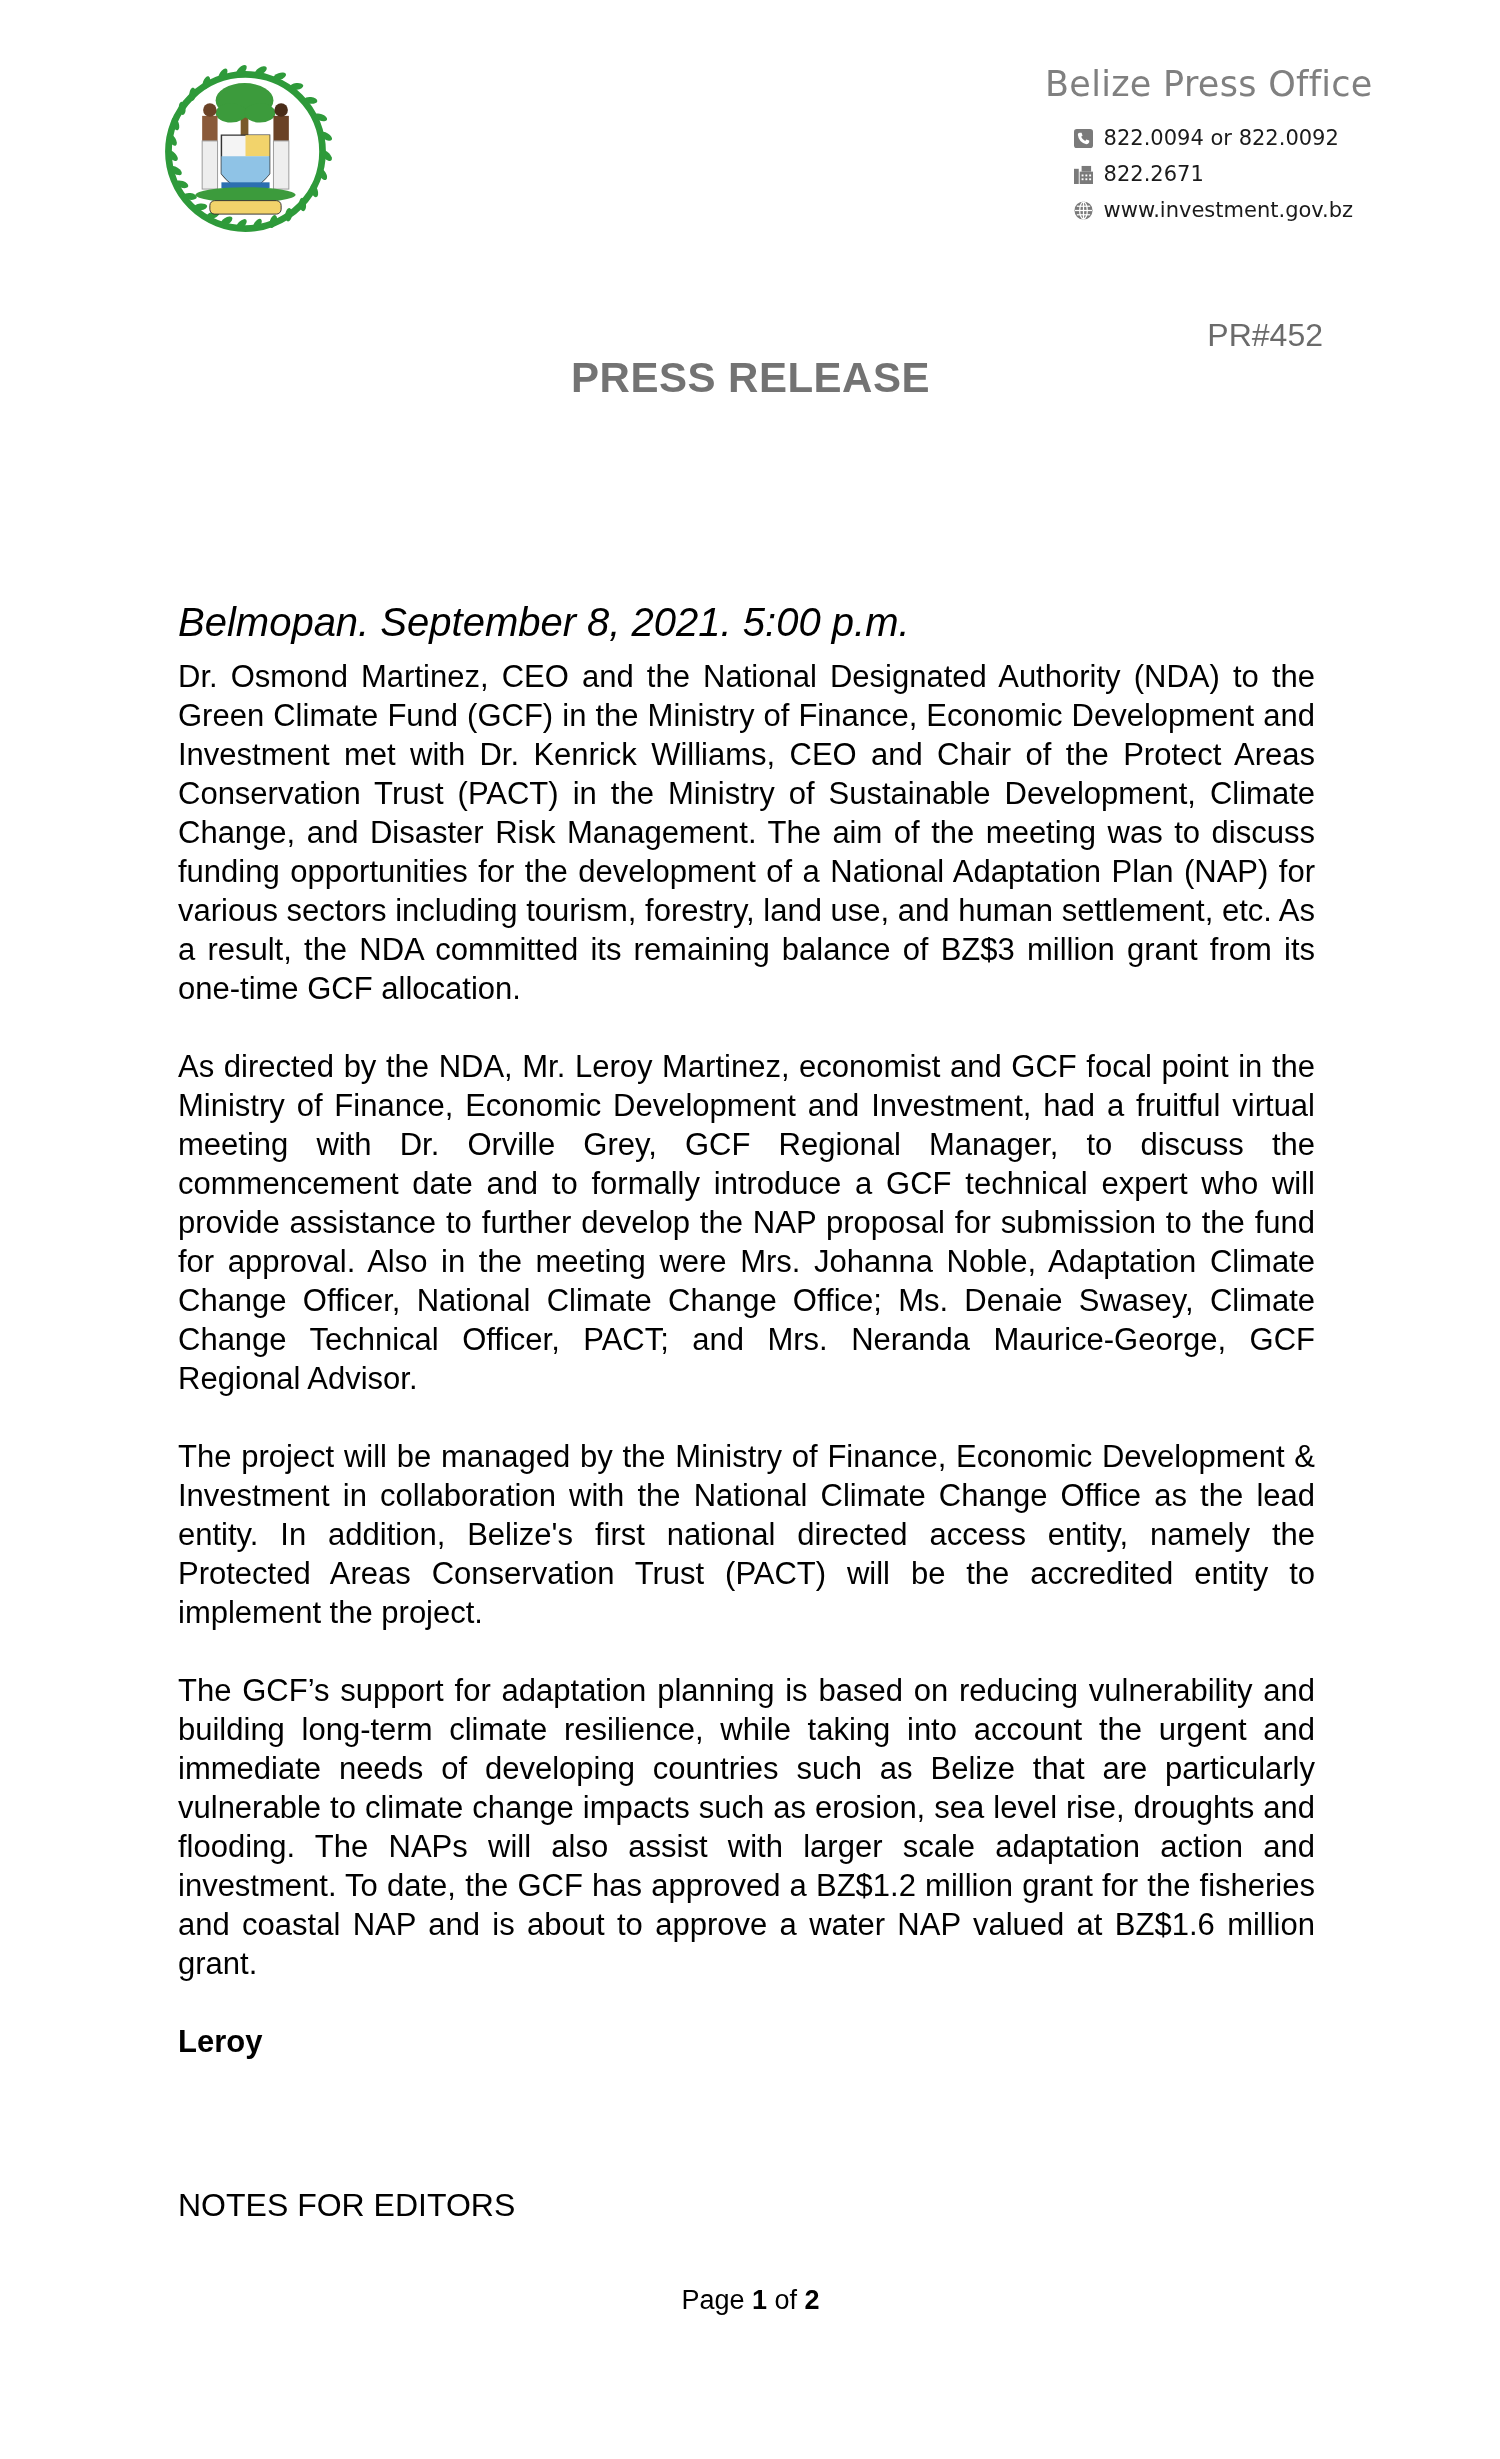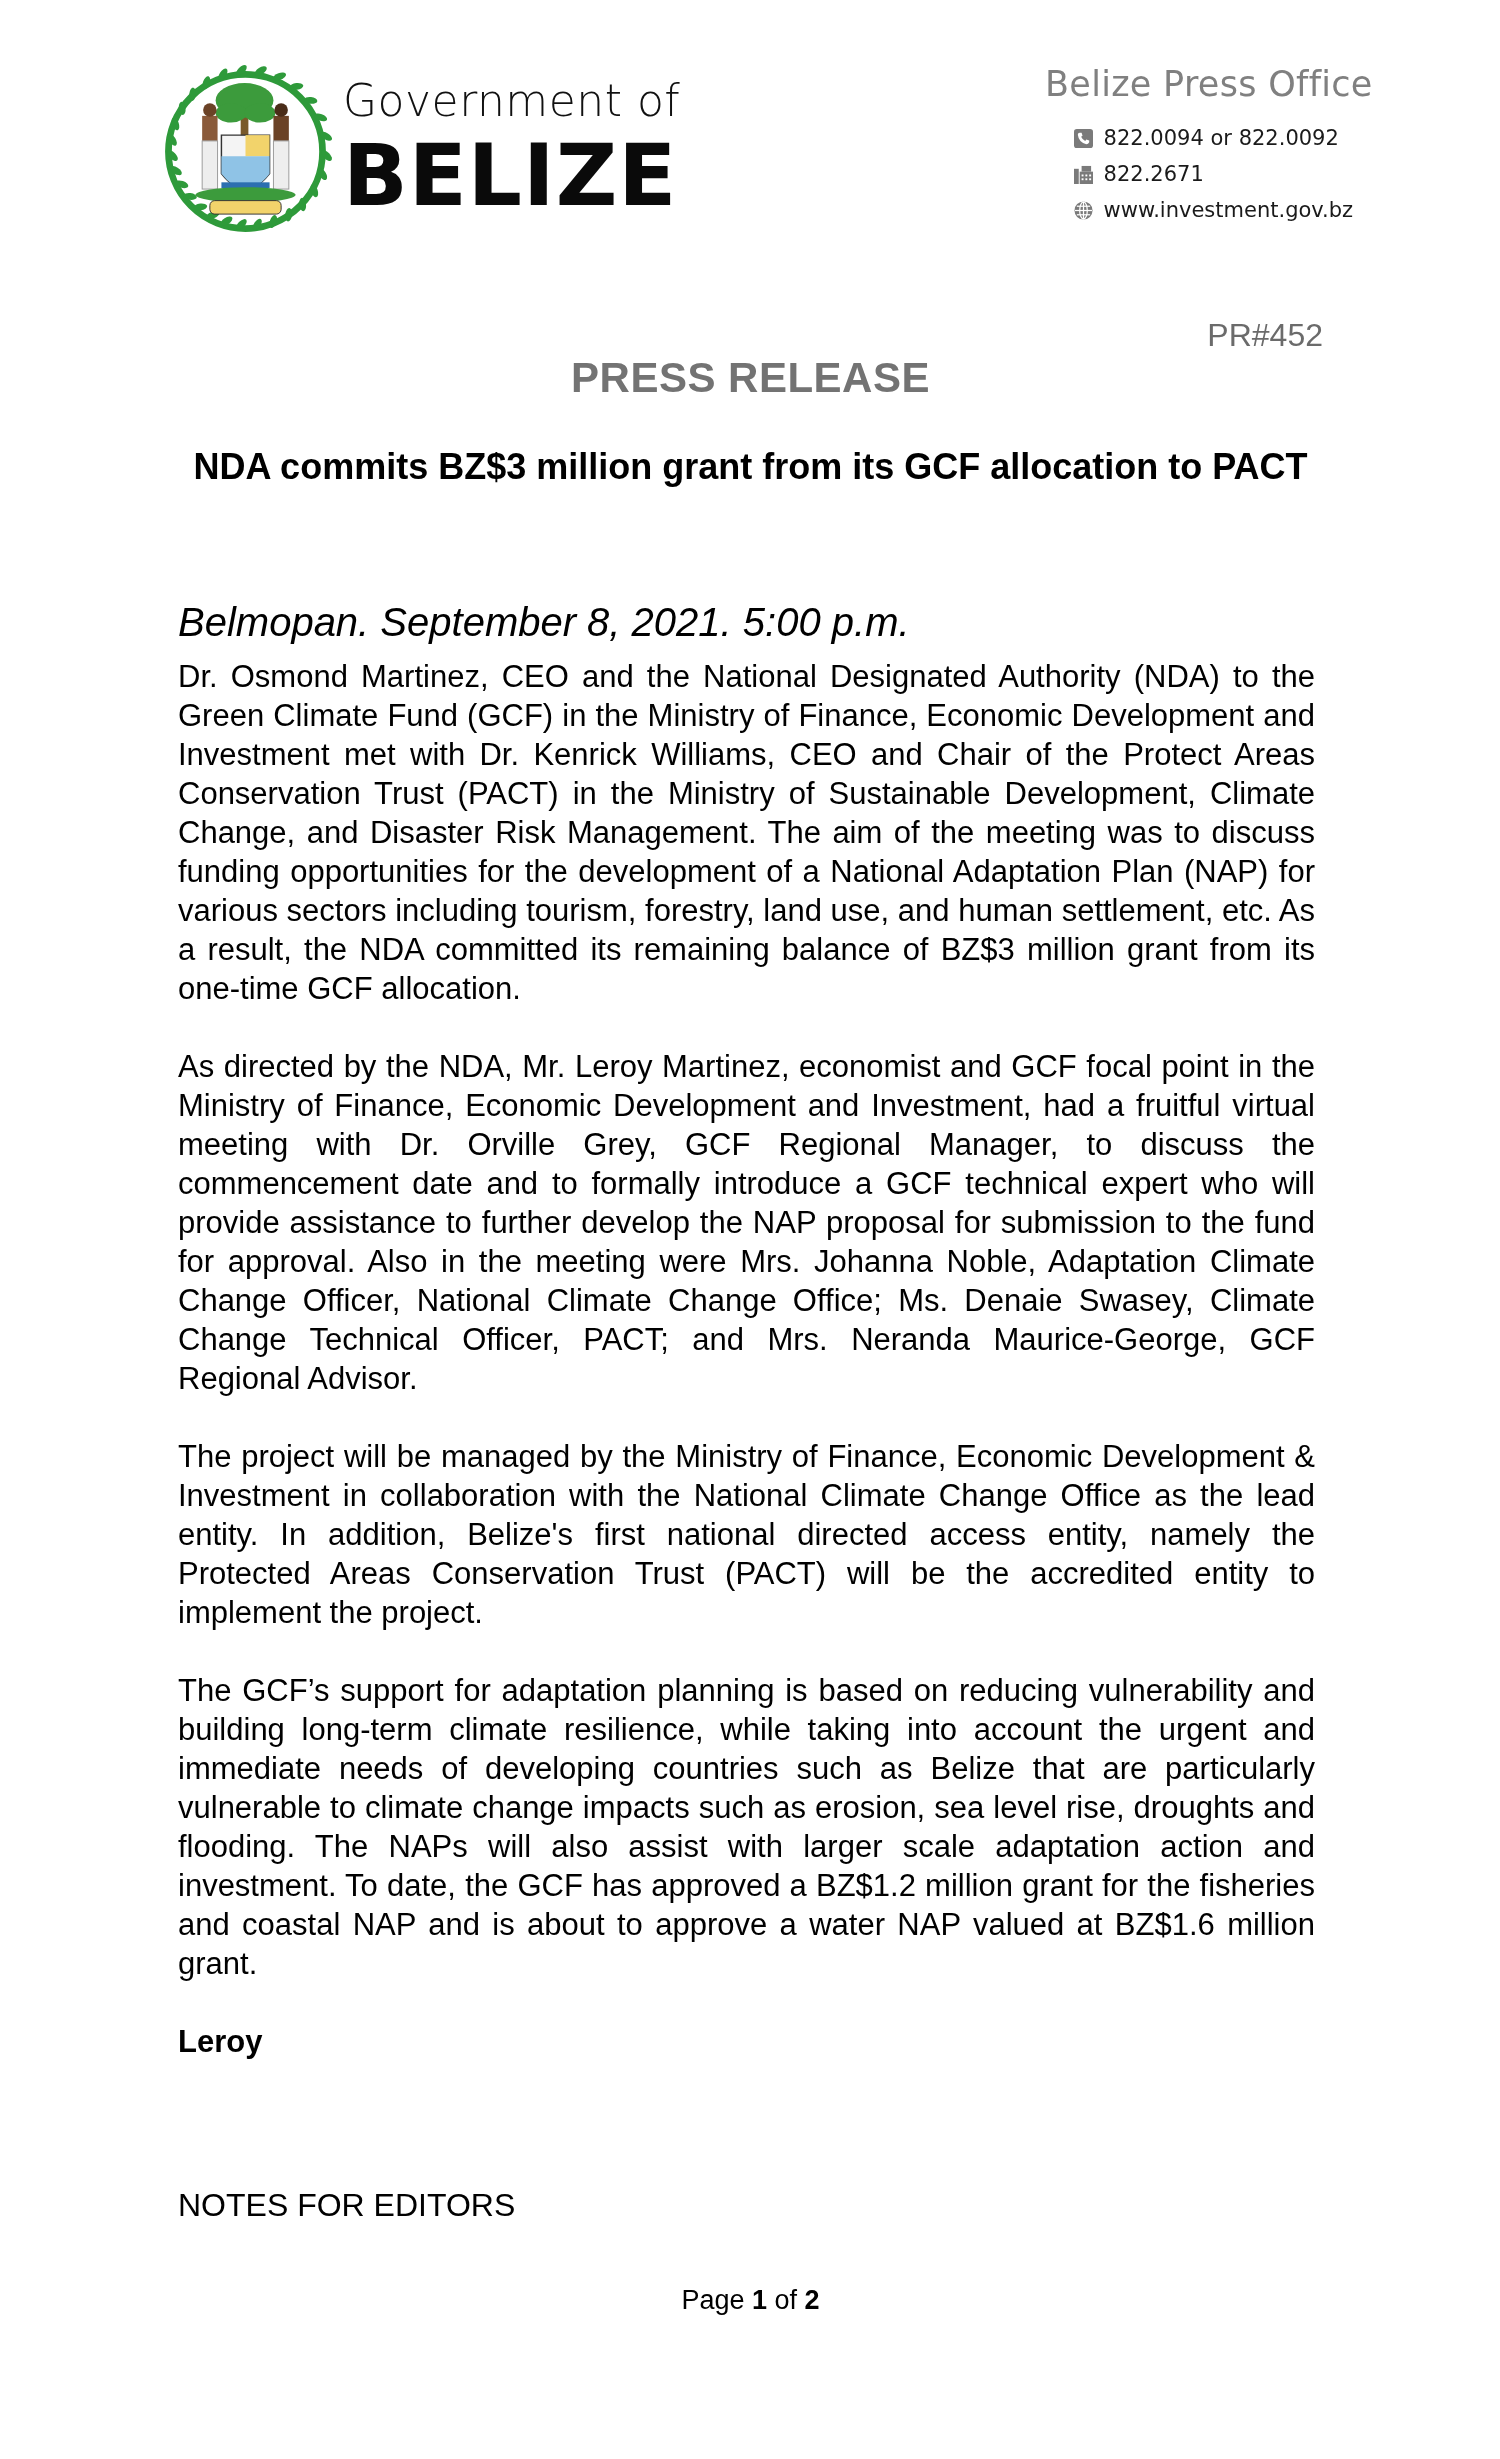--- a/index.html
+++ b/index.html
@@ -90,24 +90,20 @@
       <path d="M95 78 L120 78 L120 100 L95 100 Z" fill="#f2d36b"></path>
       <path d="M70 100 L120 100 L120 118 Q95 150 70 118 Z" fill="#8fc3e6"></path>
       <rect x="70" y="127" width="50" height="6" fill="#2c6fb0"></rect>
 
       <ellipse cx="95" cy="140" rx="52" ry="8" fill="#3c9b3c"></ellipse>
 
       <rect x="58" y="146" width="74" height="14" rx="5" fill="#f2d36b" stroke="#333" stroke-width="1"></rect>
     </svg>
   </div>
 
-  <div class="gov-text">
-    <div class="gov-of">Government of</div>
-    <div class="gov-belize">BELIZE</div>
-  </div>
 
   <div class="press-office">
     <div class="po-title">Belize Press Office</div>
     <div class="po-row">
       <span class="po-icon">
         <svg width="19" height="19" viewBox="0 0 20 20">
             <rect x="0" y="0" width="20" height="20" rx="3" fill="#7a7a7a"></rect>
             <path d="M6 4 L8 4 L9 7 L7.5 8.2 Q9 11.5 11.8 12.5 L13 11 L16 12 L16 14 Q15 16 13 16 Q5 14 4 6 Q4 4 6 4 Z" fill="#fff"></path>
           </svg>
       </span>
@@ -143,21 +139,20 @@
               <line x1="3" y1="14.5" x2="17" y2="14.5"></line>
             </g>
           </svg>
       </span>
       <span>www.investment.gov.bz</span>
     </div>
   </div>
 
   <div class="pr-number">PR#452</div>
   <div class="pr-title">PRESS RELEASE</div>
-  <div class="headline">NDA commits BZ$3 million grant from its GCF allocation to PACT</div>
   <div class="dateline">Belmopan. September 8, 2021. 5:00 p.m.</div>
 
   <div class="content">
     <p>Dr. Osmond Martinez, CEO and the National Designated Authority (NDA) to the Green Climate Fund (GCF) in the Ministry of Finance, Economic Development and Investment met with Dr. Kenrick Williams, CEO and Chair of the Protect Areas Conservation Trust (PACT) in the Ministry of Sustainable Development, Climate Change, and Disaster Risk Management. The aim of the meeting was to discuss funding opportunities for the development of a National Adaptation Plan (NAP) for various sectors including tourism, forestry, land use, and human settlement, etc. As a result, the NDA committed its remaining balance of BZ$3 million grant from its one-time GCF allocation.</p>
     <p>As directed by the NDA, Mr. Leroy Martinez, economist and GCF focal point in the Ministry of Finance, Economic Development and Investment, had a fruitful virtual meeting with Dr. Orville Grey, GCF Regional Manager, to discuss the commencement date and to formally introduce a GCF technical expert who will provide assistance to further develop the NAP proposal for submission to the fund for approval. Also in the meeting were Mrs. Johanna Noble, Adaptation Climate Change Officer, National Climate Change Office; Ms. Denaie Swasey, Climate Change Technical Officer, PACT; and Mrs. Neranda Maurice-George, GCF Regional Advisor.</p>
     <p>The project will be managed by the Ministry of Finance, Economic Development &amp; Investment in collaboration with the National Climate Change Office as the lead entity. In addition, Belize's first national directed access entity, namely the Protected Areas Conservation Trust (PACT) will be the accredited entity to implement the project.</p>
     <p>The GCF’s support for adaptation planning is based on reducing vulnerability and building long-term climate resilience, while taking into account the urgent and immediate needs of developing countries such as Belize that are particularly vulnerable to climate change impacts such as erosion, sea level rise, droughts and flooding. The NAPs will also assist with larger scale adaptation action and investment. To date, the GCF has approved a BZ$1.2 million grant for the fisheries and coastal NAP and is about to approve a water NAP valued at BZ$1.6 million grant.</p>
     <p class="ends">Leroy</p>
   </div>
 

